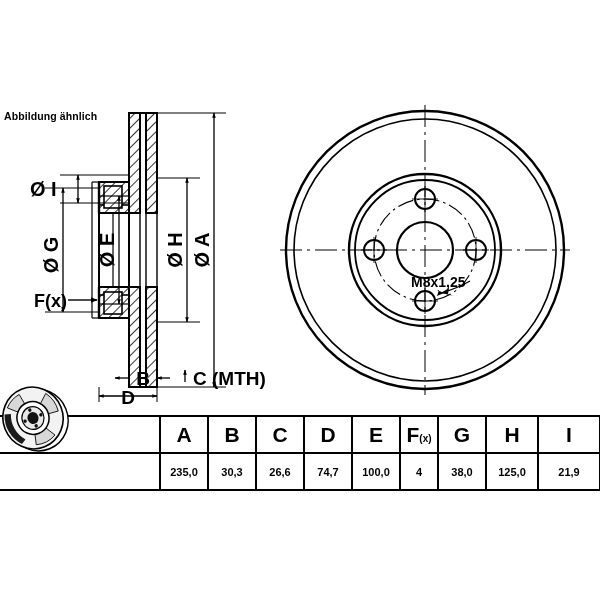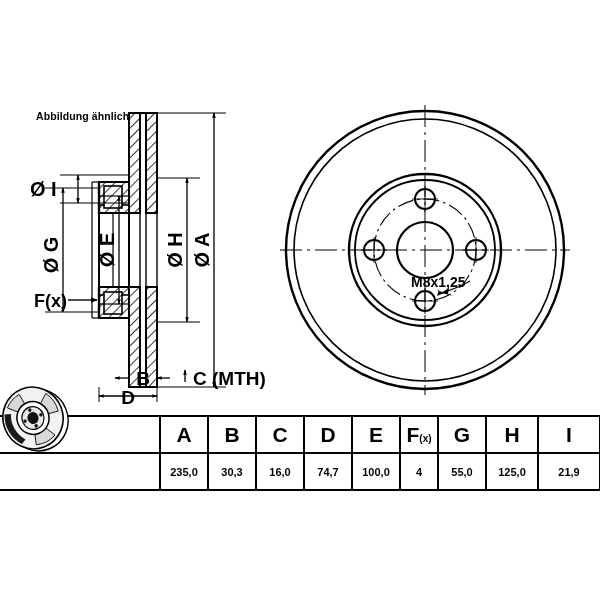--- a/index.html
+++ b/index.html
@@ -5,21 +5,21 @@
   html,body{margin:0;padding:0;background:#ffffff;}
   body{
     width:600px;height:600px;position:relative;overflow:hidden;
     font-family:"Liberation Sans",sans-serif;color:#000;
   }
   #sheet{position:absolute;left:0;top:0;width:600px;height:600px;}
   .cap{
     position:absolute;left:4px;top:110px;width:150px;
     font-size:10.5px;font-weight:bold;line-height:13px;letter-spacing:0.1px;
   }
-  .cap div{white-space:nowrap;margin-left:32px;}
+  .cap div{white-space:nowrap;}
   svg{display:block;}
   .tbl{position:absolute;left:0;top:415px;width:600px;}
   table{border-collapse:collapse;width:600px;table-layout:fixed;}
   table td{
     border:2px solid #000;text-align:center;vertical-align:middle;
     font-weight:bold;font-family:"Liberation Sans",sans-serif;
   }
   tr.hdr td{height:33px;font-size:21px;}
   tr.val td{height:33px;font-size:11px;}
   td.thumbcell{border-left:none;padding:0;position:relative;}
@@ -245,23 +245,23 @@
       <td>E</td>
       <td class="fx"><span>F</span><sub>(x)</sub></td>
       <td>G</td>
       <td>H</td>
       <td>I</td>
     </tr>
     <tr class="val">
       <td class="thumbcell"></td>
       <td>235,0</td>
       <td>30,3</td>
-      <td>16,0</td>
+      <td>26,6</td>
       <td>74,7</td>
       <td>100,0</td>
       <td>4</td>
-      <td>55,0</td>
+      <td>38,0</td>
       <td>125,0</td>
       <td>21,9</td>
     </tr>
   </tbody>
     </table>
 </div>
 
 </body></html>

